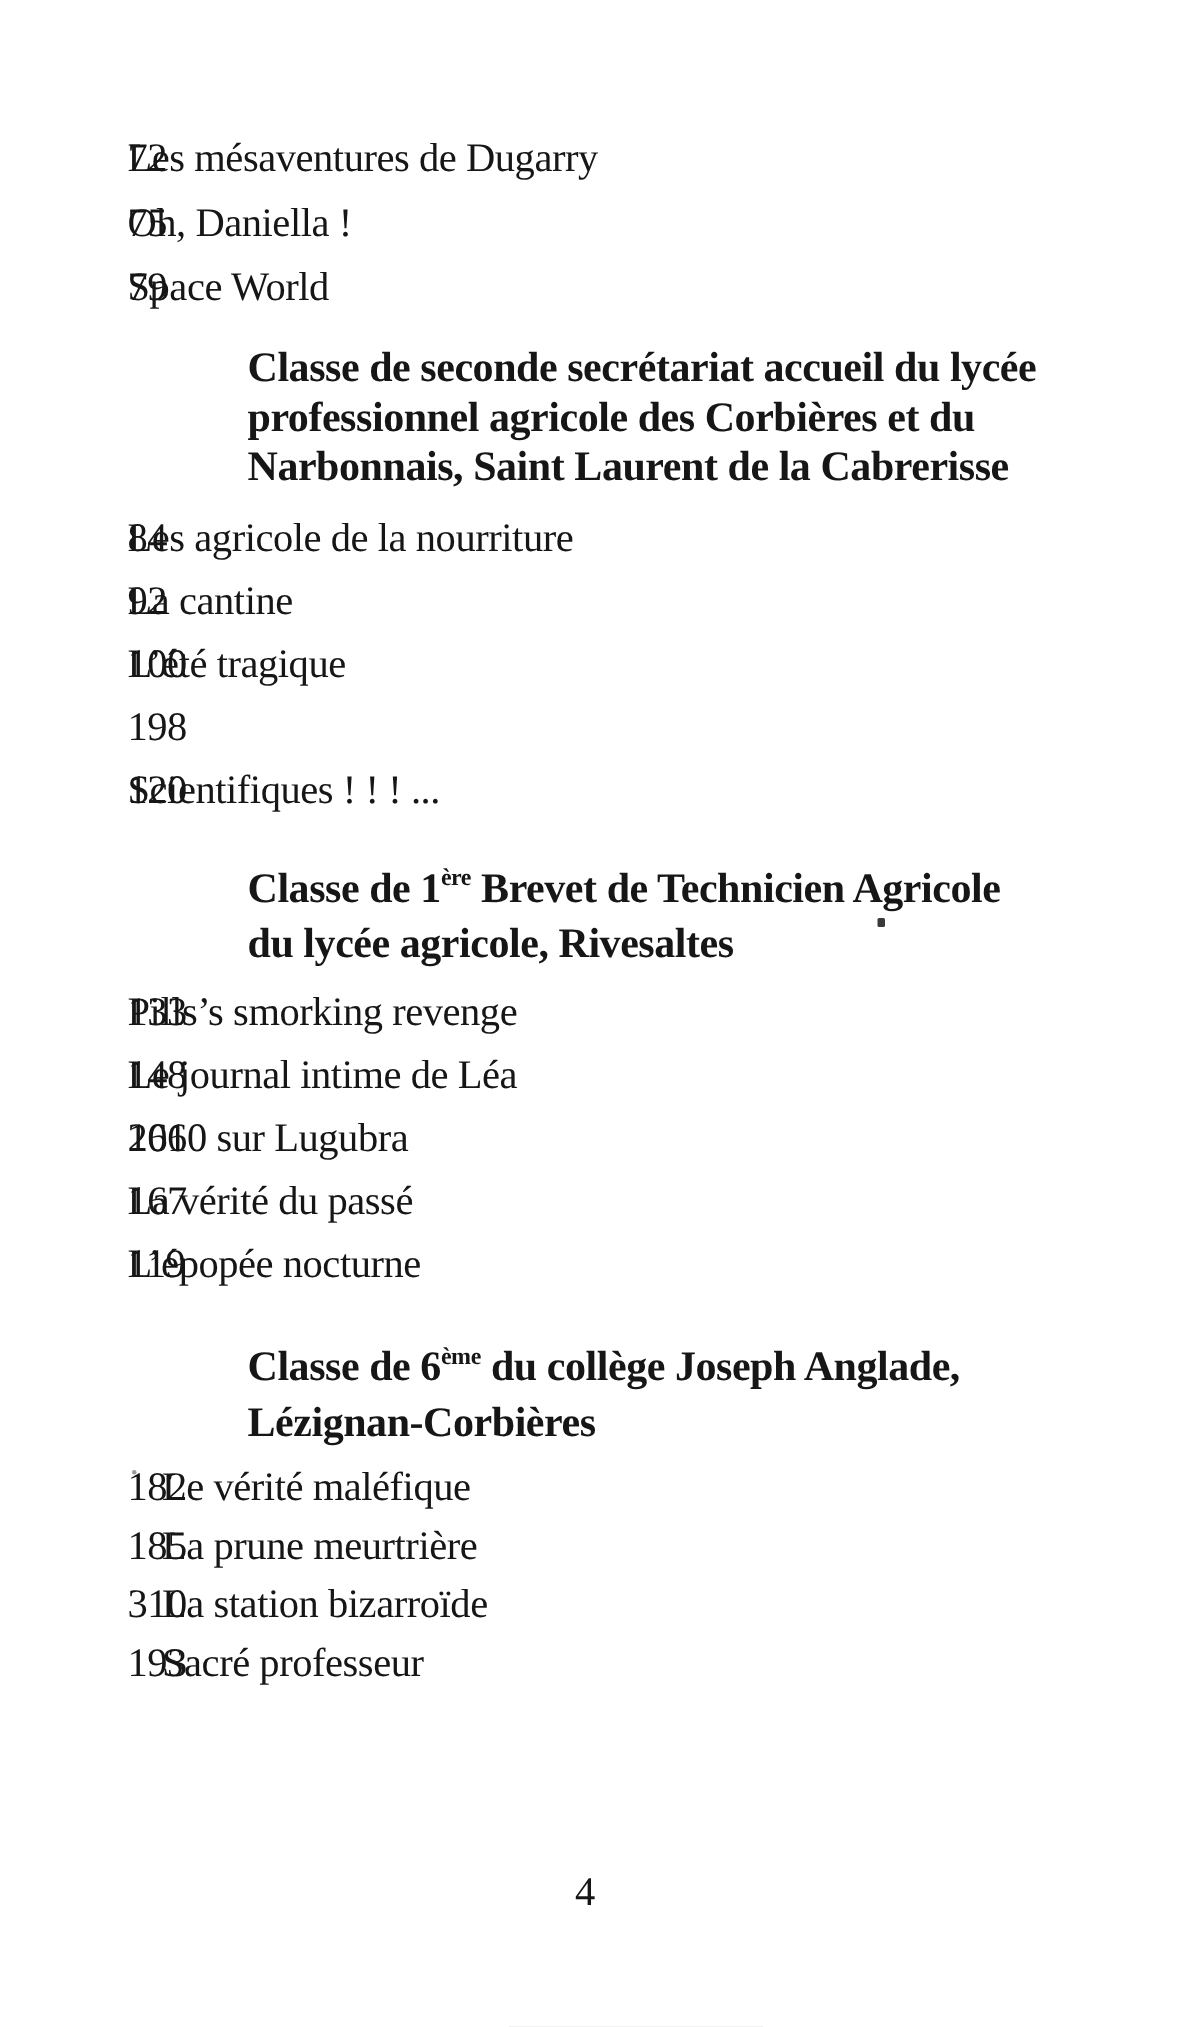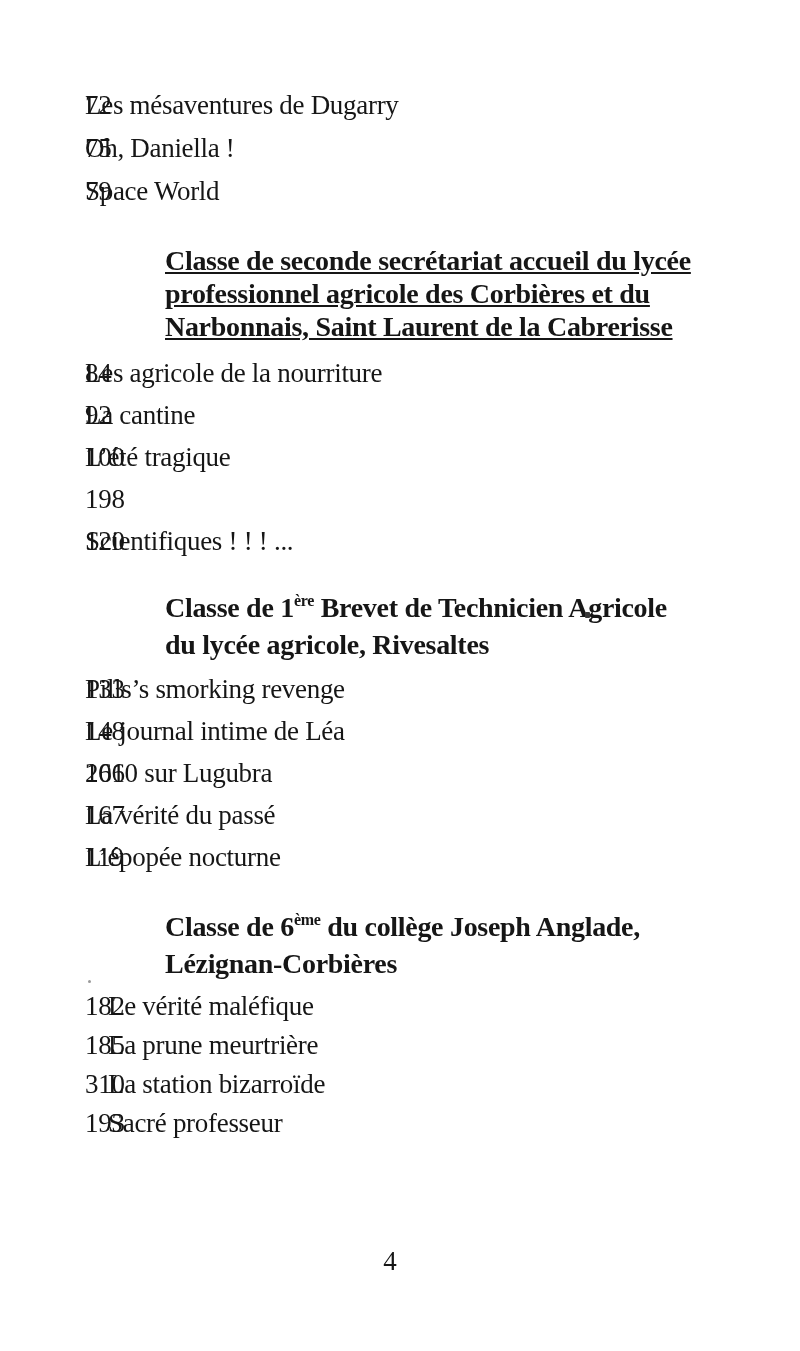--- a/index.html
+++ b/index.html
@@ -27,21 +27,21 @@
   .num { display:inline-block; width:80px; padding-left:85px; flex:none; }
   .title { flex:1; }
   .heading {
     margin-left:165px;
     font-weight:bold;
     font-size:28px;
     line-height:33px;
     letter-spacing:-0.3px;
     white-space:nowrap;
   }
-  .heading-1 { margin-top:31px; margin-bottom:9px;text-decoration:underline; }
+  .heading-1 { margin-top:16px; margin-bottom:9px; }
   .heading-2 { margin-top:29px; margin-bottom:7px; }
   .heading-3 { margin-top:32px; margin-bottom:7px; }
   .hsup { font-size:16px; position:relative; top:-11px; }
   .pagenum {
     position:absolute; left:0; right:20px; top:1246px;
     text-align:center; font-size:27px;
   }
   .speck { position:absolute; background:#3a3a3a; }
   .speck-1 { left:585px; top:612px; width:5px; height:6px; border-radius:1px; }
   .speck-2 { left:88px; top:980px; width:3px; height:3px; background:#9a9a9a; border-radius:50%; }

